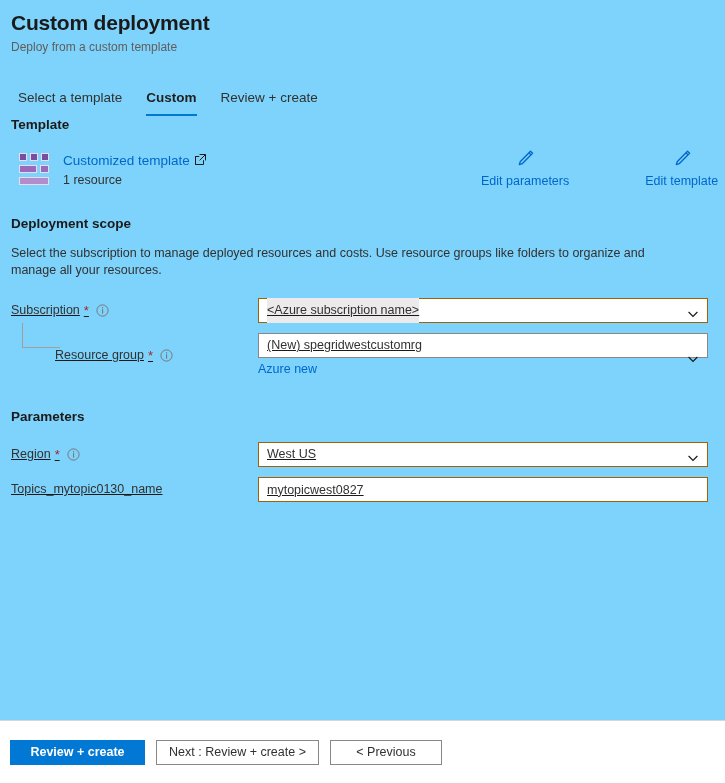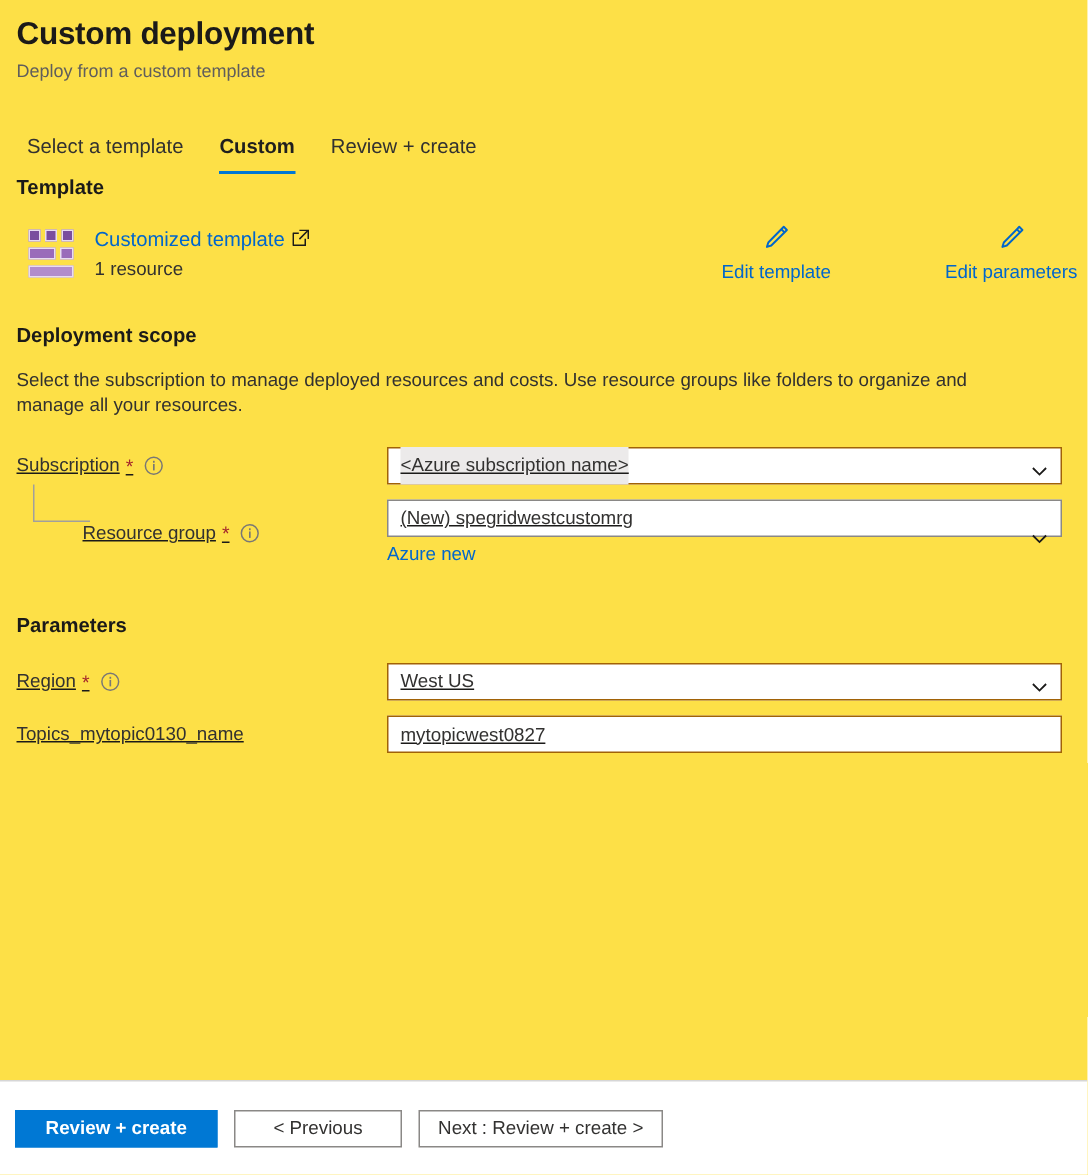--- a/index.html
+++ b/index.html
@@ -4,21 +4,21 @@
 <style>
   * { box-sizing: border-box; }
   html, body {
     margin: 0; padding: 0;
     width: 725px; height: 783px;
     background: #ffffff;
     font-family: "Liberation Sans", sans-serif;
     color: #1b1a19;
     overflow: hidden;
   }
-  .page { position: relative; width: 725px; height: 783px; background: #fde047; }
+  .page { position: relative; width: 725px; height: 783px; background: #7dd3fc; }
 
   
   .hdr { padding: 9px 0 0 11px; }
   .hdr h1 {
     margin: 0;
     font-size: 21px;
     font-weight: 600;
     letter-spacing: -0.2px;
     color: #1b1a19;
     line-height: 28px;
@@ -304,30 +304,30 @@
       </div>
 
       <div class="edit-actions">
         <div class="edit-btn">
           <span class="pencil">
             <svg width="20" height="22" viewBox="0 0 20 22">
               <path d="M15.5 2.2 L17.6 4.3 L7.2 14.7 L4.3 15.6 L5.2 12.7 Z" fill="none" stroke="#0066cc" stroke-width="1.3" stroke-linejoin="round"></path>
               <path d="M13.9 3.8 L16.0 5.9" fill="none" stroke="#0066cc" stroke-width="1.3"></path>
             </svg>
           </span>
-          <span class="lbl">Edit template</span>
+          <span class="lbl">Edit parameters</span>
         </div>
         <div class="edit-btn">
           <span class="pencil">
             <svg width="20" height="22" viewBox="0 0 20 22">
               <path d="M15.5 2.2 L17.6 4.3 L7.2 14.7 L4.3 15.6 L5.2 12.7 Z" fill="none" stroke="#0066cc" stroke-width="1.3" stroke-linejoin="round"></path>
               <path d="M13.9 3.8 L16.0 5.9" fill="none" stroke="#0066cc" stroke-width="1.3"></path>
             </svg>
           </span>
-          <span class="lbl">Edit parameters</span>
+          <span class="lbl">Edit template</span>
         </div>
       </div>
     </div>
 
     <div class="section-title scope-title">Deployment scope</div>
     <div class="scope-desc">Select the subscription to manage deployed resources and costs. Use resource groups like folders to organize and manage all your resources.</div>
 
     <div class="form">
       <div class="connector"></div>
 
@@ -416,17 +416,17 @@
         <div class="ctrl">
           <input class="txt" type="text" value="mytopicwest0827" style="">
         </div>
       </div>
     </div>
 
   </div>
 
   <div class="footer">
     <div class="btn primary">Review + create</div>
+    <div class="btn secondary wide">Next : Review + create &gt;</div>
     <div class="btn secondary">&lt; Previous</div>
-    <div class="btn secondary wide">Next : Review + create &gt;</div>
   </div>
 
 </div>
 
 </body></html>

